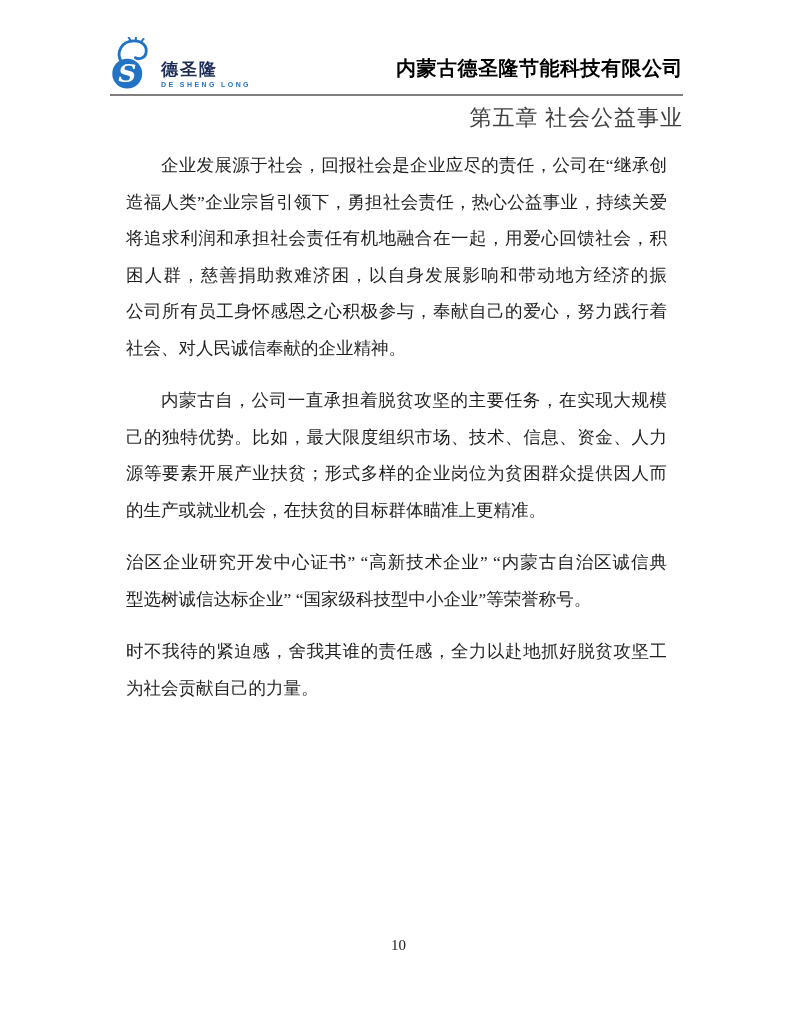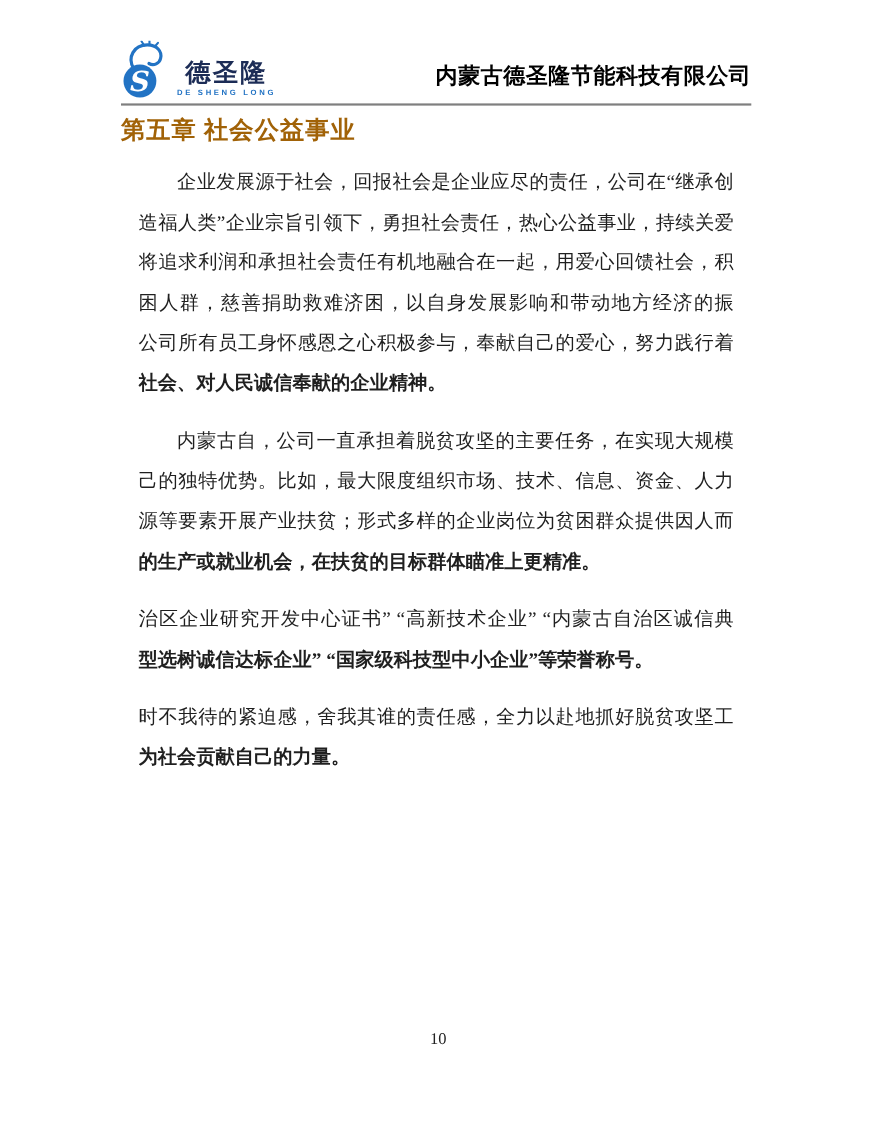--- a/index.html
+++ b/index.html
@@ -35,68 +35,67 @@
   .logo {
     display: flex;
     align-items: flex-end;
     gap: 5px;
     margin-bottom: 3px;
   }
   .logo svg { width: 46px; height: 54px; display: block; }
   .logo-text { padding-bottom: 3px; }
   .logo-cn {
     font-family: "Liberation Sans", "DejaVu Sans", sans-serif;
-    font-size: 23px;
+    font-size: 17px;
     font-weight: bold;
     letter-spacing: 2px;
     line-height: 1;
     color: var(--logo-navy);
-    text-align: center;
   }
   .logo-en {
     font-family: "Liberation Sans", "DejaVu Sans", sans-serif;
     font-size: 7px;
     font-weight: bold;
     letter-spacing: 2.4px;
     margin-top: 3px;
     color: var(--logo-blue);
   }
   .company-name {
     font-size: 20px;
     font-weight: bold;
     color: #000000;
     padding-bottom: 12px;
     letter-spacing: 0.5px;
   }
   
   .chapter-title {
     margin-top: 9px;
-    text-align: left;
+    text-align: right;
     font-size: 22px;
-    font-weight: bold;
-    color: #a16207;
+    font-weight: normal;
+    color: #404040;
     letter-spacing: 1px;
     line-height: 26px;
   }
   
   .doc-body {
     margin-top: 7px;
     font-size: 17.5px;
     line-height: 36.5px;
     color: var(--text-color);
   }
   .para { margin: 16px; }
   .line {
     text-align: justify;
     text-align-last: justify;
     height: 36.5px;
     overflow: hidden;
   }
   .line.first { text-indent: 2em; }
-  .line.last { text-align-last: left; font-weight: bold; }
+  .line.last { text-align-last: left; }
   
   .footer {
     position: absolute;
     left: 6px;
     right: 0;
     top: 936px;
     text-align: center;
   }
   .page-num {
     font-size: 15px;

